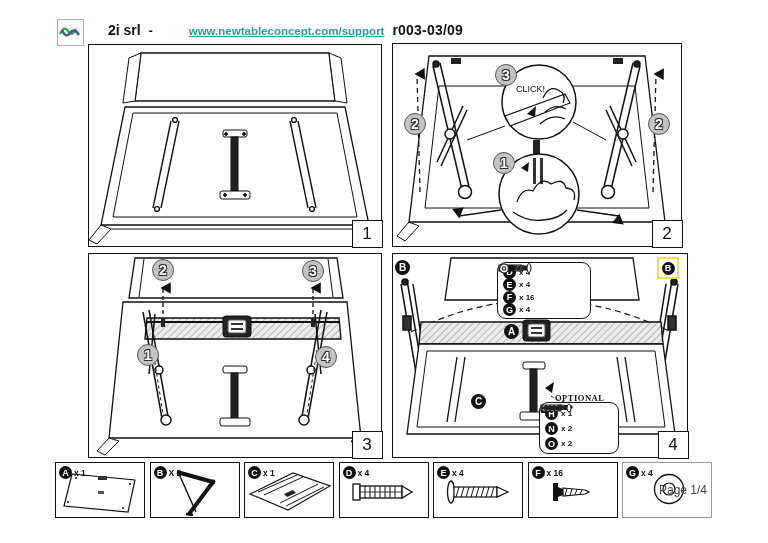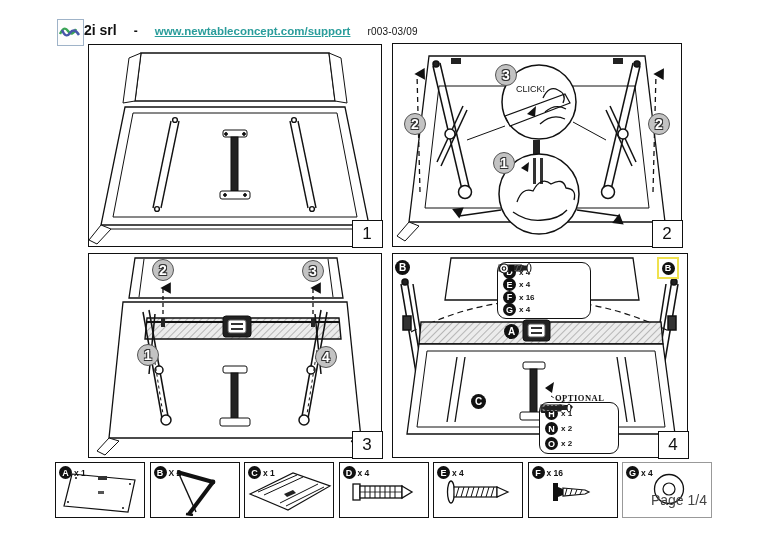--- a/index.html
+++ b/index.html
@@ -1,25 +1,25 @@
 <!DOCTYPE html>
 <html style="--url: #2a9d9b; --badge-gray: #c3c3c3; --highlight-yellow: #efe14e;"><head>
 <meta charset="utf-8">
 <style>
   html,body{margin:0;padding:0;background:#fff;}
   .page{position:relative;width:768px;height:543px;background:#fff;overflow:hidden;
         font-family:"Liberation Sans",sans-serif;color:#111;}
   
   .logo{position:absolute;left:57px;top:19px;width:27px;height:27px;border:1.5px solid #9fb3c8;
         box-sizing:border-box;background:#fdfdfd;}
-  .hdr{position:absolute;left:84px;top:22px;display:flex;align-items:baseline;gap:17px;white-space:nowrap;text-align:right;}
+  .hdr{position:absolute;left:108px;top:22px;display:flex;align-items:baseline;gap:8px;white-space:nowrap;text-align:right;}
   .brand{font-size:14px;font-weight:bold;}
   .hsep{font-size:12px;font-weight:bold;}
-  .hurl{font-size:11.5px;font-weight:bold;color:var(--url,#2a9d9b);text-decoration:underline;cursor:pointer;}
-  .hrev{font-size:10px;font-weight:normal;letter-spacing:.2px;}
+  .hurl{font-size:11.5px;font-weight:bold;color:var(--url,#2a9d9b);text-decoration:underline;cursor:pointer;margin-left:28px;}
+  .hrev{font-size:14px;font-weight:bold;letter-spacing:.2px;}
   
   .panel{position:absolute;border:1.6px solid #111;box-sizing:border-box;background:#fff;}
   .p1{left:88px;top:44px;width:294px;height:203px;}
   .p2{left:392px;top:43px;width:290px;height:204px;}
   .p3{left:88px;top:253px;width:294px;height:205px;}
   .p4{left:392px;top:253px;width:296px;height:205px;}
   .panel svg{position:absolute;left:0;top:0;}
   .pnum{position:absolute;right:-1.6px;bottom:-1.6px;width:31px;height:28px;border:1.6px solid #111;
         background:#fff;box-sizing:border-box;display:flex;align-items:center;justify-content:center;
         font-size:17px;}
@@ -41,21 +41,21 @@
   .hqty{font-size:8px;font-weight:bold;white-space:nowrap;}
   .opt-title{position:absolute;font-size:8.5px;font-weight:bold;letter-spacing:.5px;font-family:Liberation Serif, serif;}
   .click{font-size:9px;font-weight:normal;}
   
   .parts{position:absolute;left:55px;top:462px;width:657px;height:56px;display:flex;gap:4.5px;}
   .cell{position:relative;flex:1;border:1.6px solid #111;box-sizing:border-box;background:#fff;}
   .cell.gray{border-color:#999;}
   .cell-label{position:absolute;left:3px;top:3px;display:flex;align-items:center;gap:2px;z-index:2;}
   .cqty{font-size:8.5px;font-weight:bold;}
   .cell svg{position:absolute;left:0;top:0;}
-  .pagelabel{position:absolute;right:4px;bottom:9px;font-size:14px;color:#444;}
+  .pagelabel{position:absolute;right:4px;bottom:20px;font-size:12px;color:#444;}
   .kline{stroke:#111;fill:none;}
 </style>
 </head>
 <body>
 
 <div class="page">
 
   <div class="logo">
     <svg width="24" height="24" viewBox="0 0 24 24">
       <path d="M2,14 q4,-9 8,-3 q4,6 8,-2" stroke="#3aa655" stroke-width="2.4" fill="none"></path>

